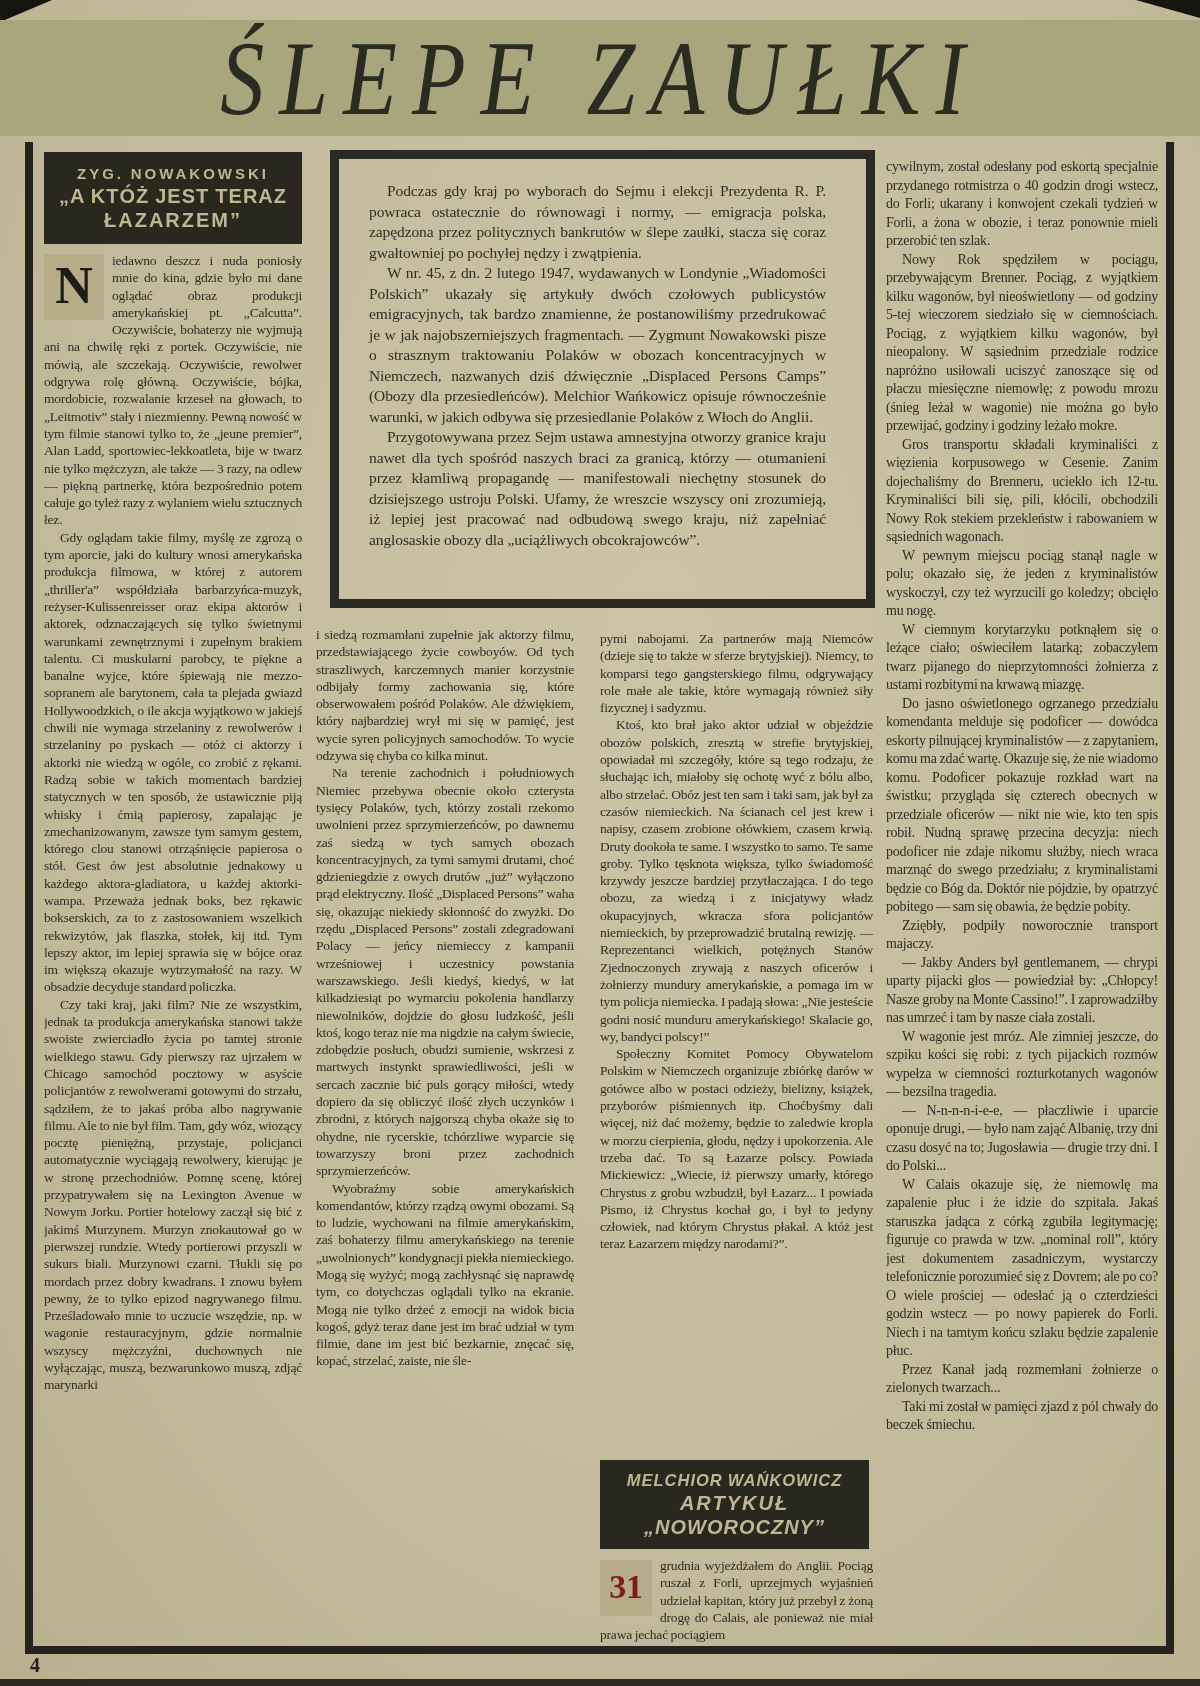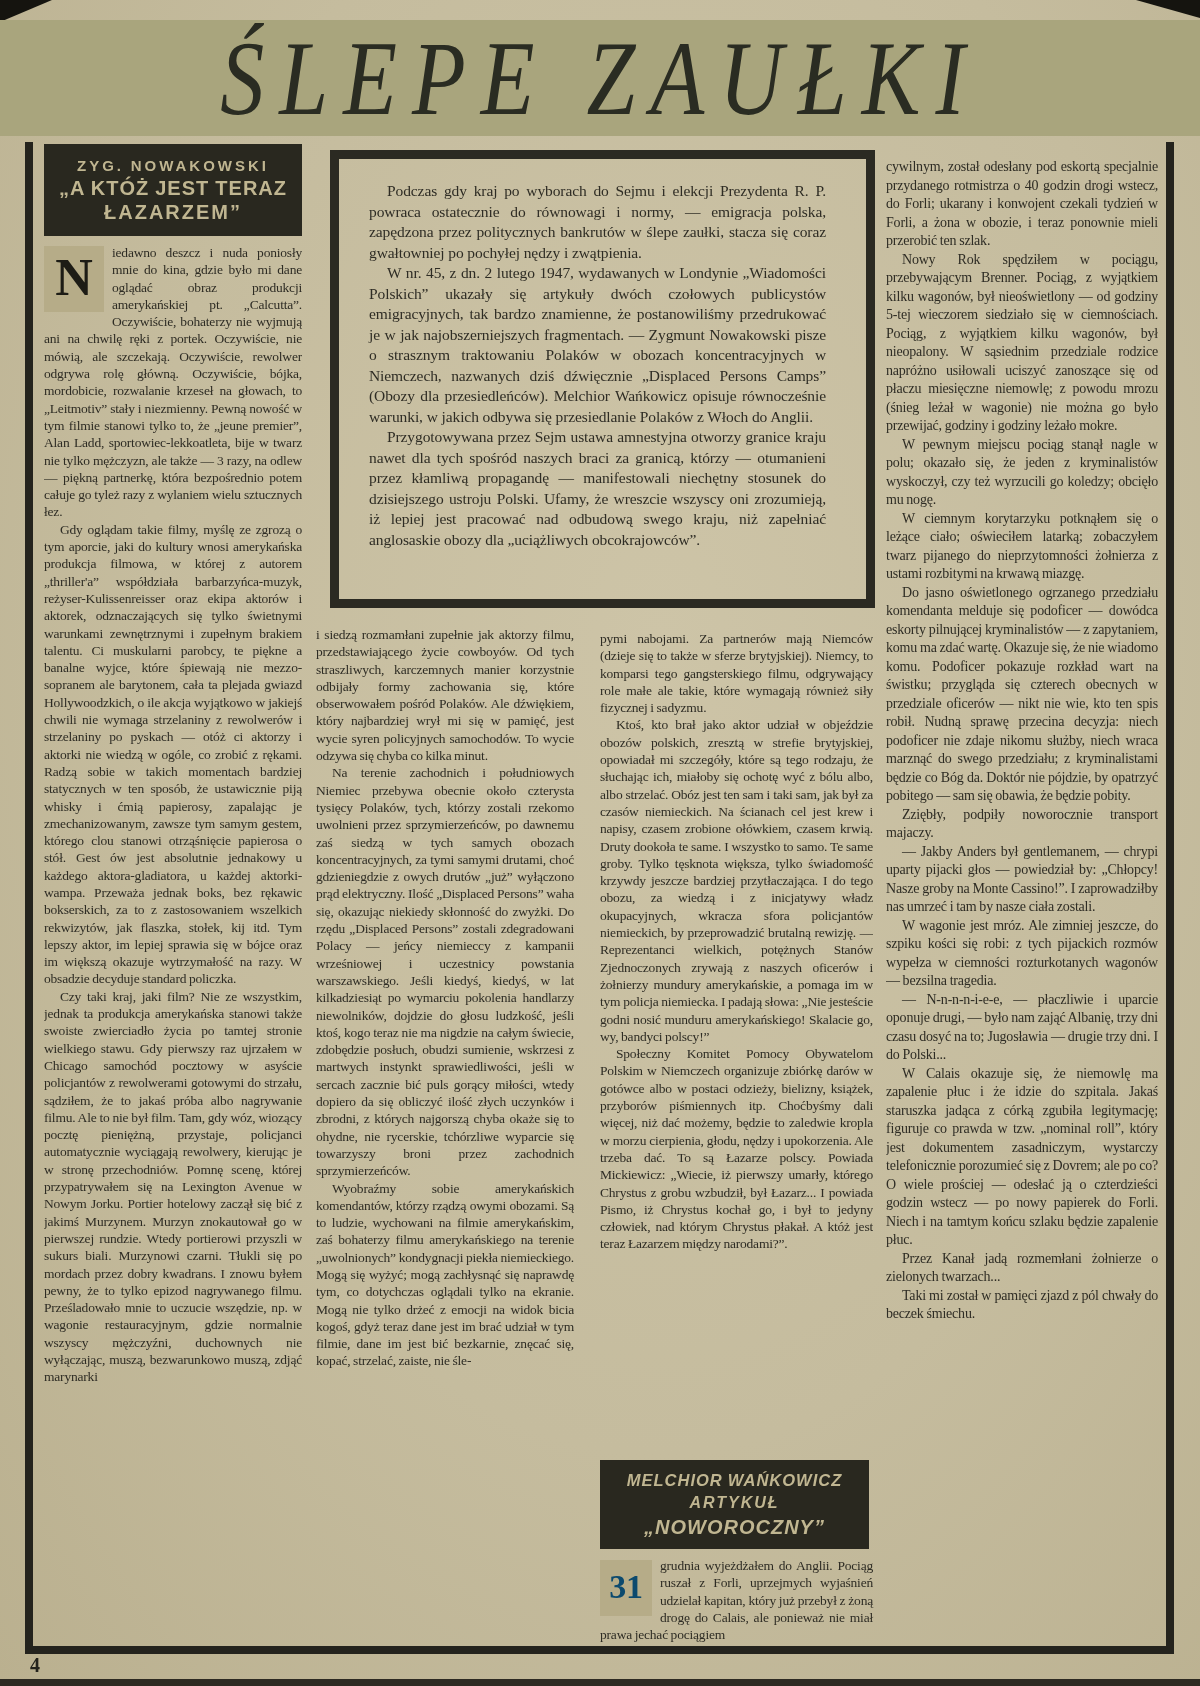--- a/index.html
+++ b/index.html
@@ -20,50 +20,50 @@
   
   .rule{position:absolute;background:#24231d;}
   .rule-left{left:25px;top:142px;width:8px;height:1512px;}
   .rule-right{left:1166px;top:142px;width:8px;height:1512px;}
   .rule-bottom{left:25px;top:1646px;width:1149px;height:8px;}
   
   .col{position:absolute;text-align:justify;font-size:13.5px;line-height:17.3px;
     letter-spacing:-0.2px;word-spacing:-0.5px;}
   .col p{margin:0;text-indent:16px;text-align:justify;}
   .cont p:first-child{text-indent:0;}
-  .col1{left:44px;top:144px;width:258px;}
+  .col1{left:44px;top:152px;width:258px;}
   .col1-text{height:1404px;overflow:hidden;margin-top:8px;}
   .col2{left:316px;top:626px;width:258px;height:1014px;overflow:hidden;}
   .col3{left:600px;top:630px;width:273px;}
   .col3-list{height:820px;overflow:hidden;}
   .col4{left:886px;top:158px;width:272px;height:1486px;overflow:hidden;
     font-size:14px;line-height:18.5px;}
   
   .hdr-box{background:#29281f;color:#c0b691;text-align:center;
     font-family:"Liberation Sans", sans-serif;font-weight:bold;
     padding:12px 4px 12px;}
   .hdr-box .l1{font-size:15px;letter-spacing:3px;line-height:20px;}
   .hdr-box .l2{font-size:20px;letter-spacing:1px;line-height:24px;}
   .hdr-box .l3{font-size:20px;letter-spacing:2px;line-height:24px;}
   .feat-box{margin:10px 4px 8px 0;background:#29281f;color:#c0b691;text-align:center;
     font-family:"Liberation Sans", sans-serif;font-weight:bold;font-style:italic;
     padding:9px 0 10px;}
   .feat-box .l1{font-size:16.5px;letter-spacing:1px;line-height:22px;}
-  .feat-box .l2{font-size:16px;letter-spacing:2px;line-height:24px;}
+  .feat-box .l2{font-size:20px;letter-spacing:2px;line-height:24px;}
   .feat-box .l3{font-size:20px;letter-spacing:1px;line-height:24px;}
   
   .intro-box{position:absolute;left:330px;top:150px;width:545px;height:458px;
     box-sizing:border-box;border:9px solid #2b2a22;padding:22px 40px 16px 30px;overflow:hidden;
     font-size:15.5px;line-height:20.5px;text-align:justify;letter-spacing:-0.1px;}
   .intro-box p{margin:0;text-indent:18px;text-align:justify;}
   
   .dropcap{float:left;width:60px;height:66px;margin:2px 8px 2px 0;background:#b6ac88;
     color:#1d1c15;font-weight:bold;font-size:52px;line-height:64px;text-align:center;}
   .dropcap31{float:left;width:52px;height:56px;margin:3px 8px 2px 0;background:#b6ac88;
-    color:#0c4a6e;font-weight:bold;font-size:34px;line-height:54px;text-align:center;}
+    color:#7f1d1d;font-weight:bold;font-size:34px;line-height:54px;text-align:center;}
   .lead{text-indent:0 !important;}
   
   .pagenum{position:absolute;left:30px;top:1654px;font-size:20px;font-weight:bold;color:#24231c;}
 </style>
 </head>
 <body>
 
 <div class="page">
 
   <div class="corner-tl"></div>
@@ -124,20 +124,21 @@
     <div>
       <span class="dropcap31">31</span>
       <p class="lead">grudnia wyjeżdżałem do Anglii. Pociąg ruszał z Forli, uprzejmych wyjaśnień udzielał kapitan, który już przebył z żoną drogę do Calais, ale ponieważ nie miał prawa jechać pociągiem</p>
     </div>
   </div>
 
   <div class="col col4">
     <div class="cont">
         <p>cywilnym, został odesłany pod eskortą specjalnie przydanego rotmistrza o 40 godzin drogi wstecz, do Forli; ukarany i konwojent czekali tydzień w Forli, a żona w obozie, i teraz ponownie mieli przerobić ten szlak.</p>
         <p>Nowy Rok spędziłem w pociągu, przebywającym Brenner. Pociąg, z wyjątkiem kilku wagonów, był nieoświetlony — od godziny 5-tej wieczorem siedziało się w ciemnościach. Pociąg, z wyjątkiem kilku wagonów, był nieopalony. W sąsiednim przedziale rodzice napróżno usiłowali uciszyć zanoszące się od płaczu miesięczne niemowlę; z powodu mrozu (śnieg leżał w wagonie) nie można go było przewijać, godziny i godziny leżało mokre.</p>
+        <p>Gros transportu składali kryminaliści z więzienia korpusowego w Cesenie. Zanim dojechaliśmy do Brenneru, uciekło ich 12-tu. Kryminaliści bili się, pili, kłócili, obchodzili Nowy Rok stekiem przekleństw i rabowaniem w sąsiednich wagonach.</p>
         <p>W pewnym miejscu pociąg stanął nagle w polu; okazało się, że jeden z kryminalistów wyskoczył, czy też wyrzucili go koledzy; obcięło mu nogę.</p>
         <p>W ciemnym korytarzyku potknąłem się o leżące ciało; oświeciłem latarką; zobaczyłem twarz pijanego do nieprzytomności żołnierza z ustami rozbitymi na krwawą miazgę.</p>
         <p>Do jasno oświetlonego ogrzanego przedziału komendanta melduje się podoficer — dowódca eskorty pilnującej kryminalistów — z zapytaniem, komu ma zdać wartę. Okazuje się, że nie wiadomo komu. Podoficer pokazuje rozkład wart na świstku; przygląda się czterech obecnych w przedziale oficerów — nikt nie wie, kto ten spis robił. Nudną sprawę przecina decyzja: niech podoficer nie zdaje nikomu służby, niech wraca marznąć do swego przedziału; z kryminalistami będzie co Bóg da. Doktór nie pójdzie, by opatrzyć pobitego — sam się obawia, że będzie pobity.</p>
         <p>Zziębły, podpiły noworocznie transport majaczy.</p>
         <p>— Jakby Anders był gentlemanem, — chrypi uparty pijacki głos — powiedział by: „Chłopcy! Nasze groby na Monte Cassino!”. I zaprowadziłby nas umrzeć i tam by nasze ciała zostali.</p>
         <p>W wagonie jest mróz. Ale zimniej jeszcze, do szpiku kości się robi: z tych pijackich rozmów wypełza w ciemności rozturkotanych wagonów — bezsilna tragedia.</p>
         <p>— N-n-n-n-i-e-e, — płaczliwie i uparcie oponuje drugi, — było nam zająć Albanię, trzy dni czasu dosyć na to; Jugosławia — drugie trzy dni. I do Polski...</p>
         <p>W Calais okazuje się, że niemowlę ma zapalenie płuc i że idzie do szpitala. Jakaś staruszka jadąca z córką zgubiła legitymację; figuruje co prawda w tzw. „nominal roll”, który jest dokumentem zasadniczym, wystarczy telefonicznie porozumieć się z Dovrem; ale po co? O wiele prościej — odesłać ją o czterdzieści godzin wstecz — po nowy papierek do Forli. Niech i na tamtym końcu szlaku będzie zapalenie płuc.</p>
         <p>Przez Kanał jadą rozmemłani żołnierze o zielonych twarzach...</p>
         <p>Taki mi został w pamięci zjazd z pól chwały do beczek śmiechu.</p>

